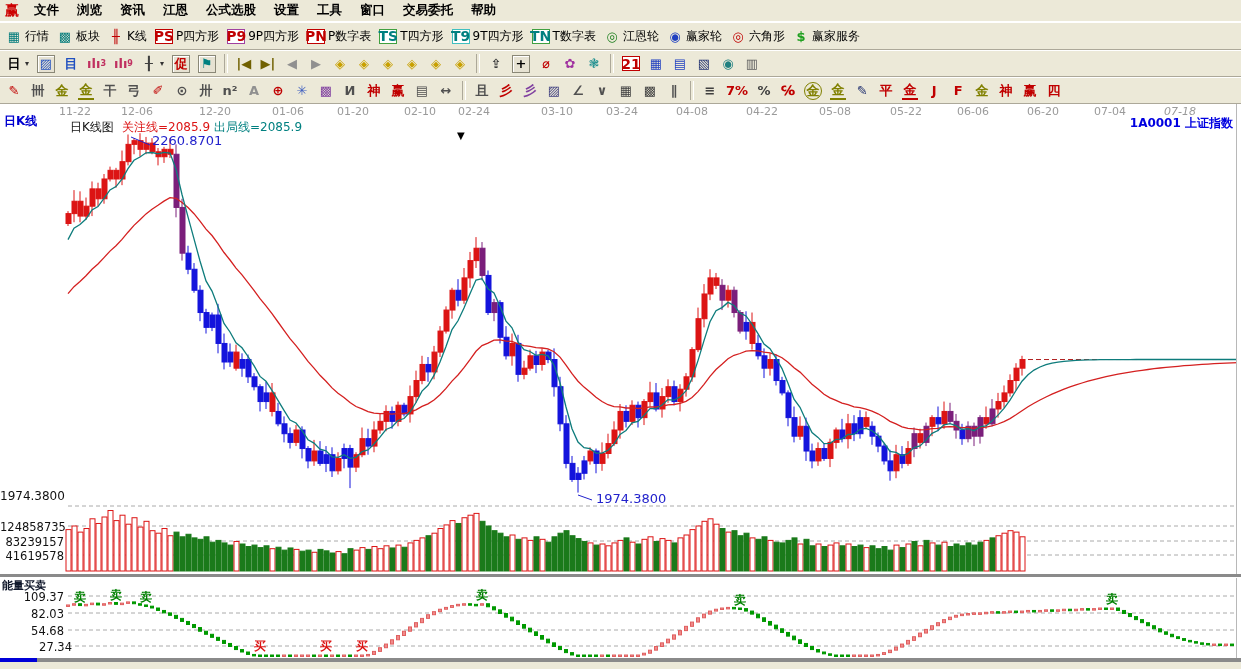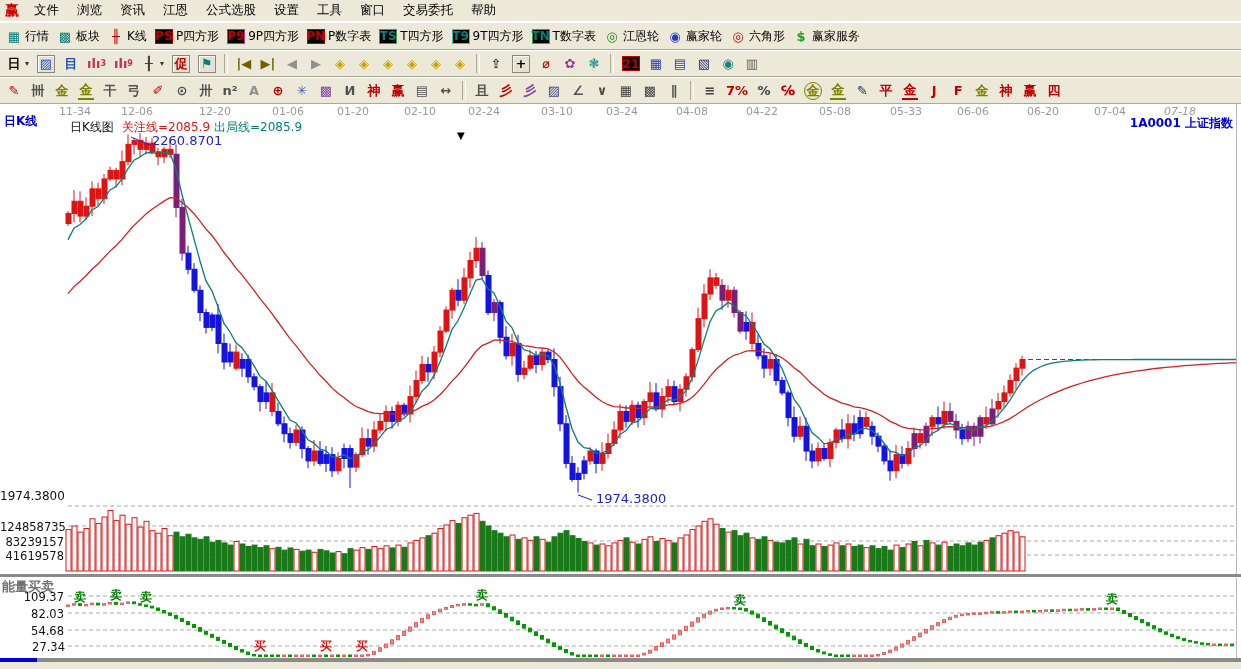--- a/index.html
+++ b/index.html
@@ -7,28 +7,28 @@
   .app{position:relative;width:1241px;height:669px;background:#ECE9D8;}
   
   .titlebar{position:relative;height:9px;overflow:hidden;
     background:linear-gradient(#3A6FE8,#0B42C4);border-bottom:1px solid #09308F;}
   .title-text{position:absolute;left:3px;top:-7px;color:#fff;font-weight:bold;font-size:12px;white-space:nowrap;}
   .tb-btn{position:absolute;top:-8px;height:16px;width:32px;background:#ECE9D8;border:1px solid #888;
     font-size:10px;color:#0000CC;text-align:center;line-height:15px;}
   
   .menubar{height:21px;display:flex;align-items:center;background:#ECE9D8;border-bottom:1px solid #fff;}
   .logo{color:#CC0000;font-weight:bold;font-size:14px;padding:0 6px 0 5px;}
-  .menu-item{font-size:12.5px;color:#000;padding:1px 9px;cursor:default;}
+  .menu-item{font-size:12.5px;color:#000;padding:1px 9px;cursor:default;font-weight:bold;}
   
   .toolbar{display:flex;align-items:center;background:#ECE9D8;border-top:1px solid #fff;border-bottom:1px solid #ACA899;padding:0 2px;}
   #tb1{height:26px}#tb2{height:25px}#tb3{height:25px}
   .ti{display:inline-flex;align-items:center;height:22px;padding:0 4px;font-size:12px;gap:3px;cursor:default;}
   .ig{min-width:16px;height:16px;display:inline-flex;align-items:center;justify-content:center;
     font-size:13px;font-weight:bold;line-height:1;}
-  .box{border:1px solid;font-size:12px;width:16px;height:13px;background:#000000;}
+  .box{border:1px solid;font-size:14px;width:16px;height:13px;background:#ffffff;}
   .sel{border:1px solid #8a8877;background:#E6E2D2;box-shadow:inset 1px 1px #fff;}
   .circ{border:1px solid #808000;border-radius:50%;}
   .und{border-bottom:2px solid currentColor;}
   .tlabel{color:#000;font-size:12px;}
   .sep{width:2px;height:19px;border-left:1px solid #ACA899;border-right:1px solid #fff;margin:0 4px;}
   .dd{font-size:8px;color:#333;}
   
   .chart-wrap{position:relative;width:1241px;height:554px;background:#fff;}
   .chart-wrap svg{position:absolute;left:0;top:0;}
   .lab{position:absolute;white-space:nowrap;font-size:12px;}
@@ -1038,33 +1038,33 @@
         <text x="320" y="546" fill="#DC1414" font-size="12" font-weight="bold">买</text>
         <text x="356" y="546" fill="#DC1414" font-size="12" font-weight="bold">买</text>
         <polyline points="131,33 150,41" fill="none" stroke="#2222CC"></polyline>
         <polyline points="578,391 592,396" fill="none" stroke="#2222CC"></polyline>
         <text x="457" y="35" fill="#000" font-size="10">▼</text>
         <rect x="1237" y="0" width="4" height="554" fill="#fff"></rect>
         <line x1="1236.5" y1="0" x2="1236.5" y2="554" stroke="#B8B8B8"></line>
       </svg>
 
     <div id="date-row">
-        <span class="date-lab" style="left: 75px;">11-34</span>
+        <span class="date-lab" style="left: 75px;">11-22</span>
         <span class="date-lab" style="left: 137px;">12-06</span>
         <span class="date-lab" style="left: 215px;">12-20</span>
         <span class="date-lab" style="left: 288px;">01-06</span>
         <span class="date-lab" style="left: 353px;">01-20</span>
         <span class="date-lab" style="left: 420px;">02-10</span>
-        <span class="date-lab" style="left: 484px;">02-24</span>
+        <span class="date-lab" style="left: 474px;">02-24</span>
         <span class="date-lab" style="left: 557px;">03-10</span>
         <span class="date-lab" style="left: 622px;">03-24</span>
         <span class="date-lab" style="left: 692px;">04-08</span>
         <span class="date-lab" style="left: 762px;">04-22</span>
         <span class="date-lab" style="left: 835px;">05-08</span>
-        <span class="date-lab" style="left: 906px;">05-33</span>
+        <span class="date-lab" style="left: 906px;">05-22</span>
         <span class="date-lab" style="left: 973px;">06-06</span>
         <span class="date-lab" style="left: 1043px;">06-20</span>
         <span class="date-lab" style="left: 1110px;">07-04</span>
         <span class="date-lab" style="left: 1180px; font-style: italic;">07-18</span>
       </div>
 
     <div class="lab" style="left:4px;top:9px;color:#0000D0;font-weight:bold">日K线</div>
     <div class="lab" style="left:70px;top:15px;color:#111">日K线图</div>
     <div class="lab" style="left:122px;top:15px;color:#DC1414">关注线=2085.9</div>
     <div class="lab" style="left:214px;top:15px;color:#008080">出局线=2085.9</div>
@@ -1074,25 +1074,25 @@
     <div class="lab" style="left:596px;top:387px;color:#2222CC;font-size:13px">1974.3800</div>
 
     <div class="axis-num" style="left:0;top:385px;font-size:12px">1974.3800</div>
 
     <div class="axis-num" style="left:0;top:416px">124858735</div>
     <div class="axis-num" style="left:0;top:431px">83239157</div>
     <div class="axis-num" style="left:0;top:445px">41619578</div>
 
     <div class="divider"></div>
 
-    <div class="lab" style="left:2px;top:474px;color:#737373;font-weight:bold;font-size:13px">能量买卖</div>
+    <div class="lab" style="left:2px;top:474px;color:#0f172a;font-weight:bold;font-size:11px">能量买卖</div>
 
     <div class="axis-num" style="left:0;top:486px">109.37</div>
     <div class="axis-num" style="left:0;top:503px">82.03</div>
     <div class="axis-num" style="left:0;top:520px">54.68</div>
-    <div class="axis-num" style="left:1px;top:536px">27.34</div>
+    <div class="axis-num" style="left:8px;top:536px">27.34</div>
   </div>
 
   <div class="bottom-strip">
     <div class="blue"></div>
   </div>
 
 </div>
 
 </body></html>

